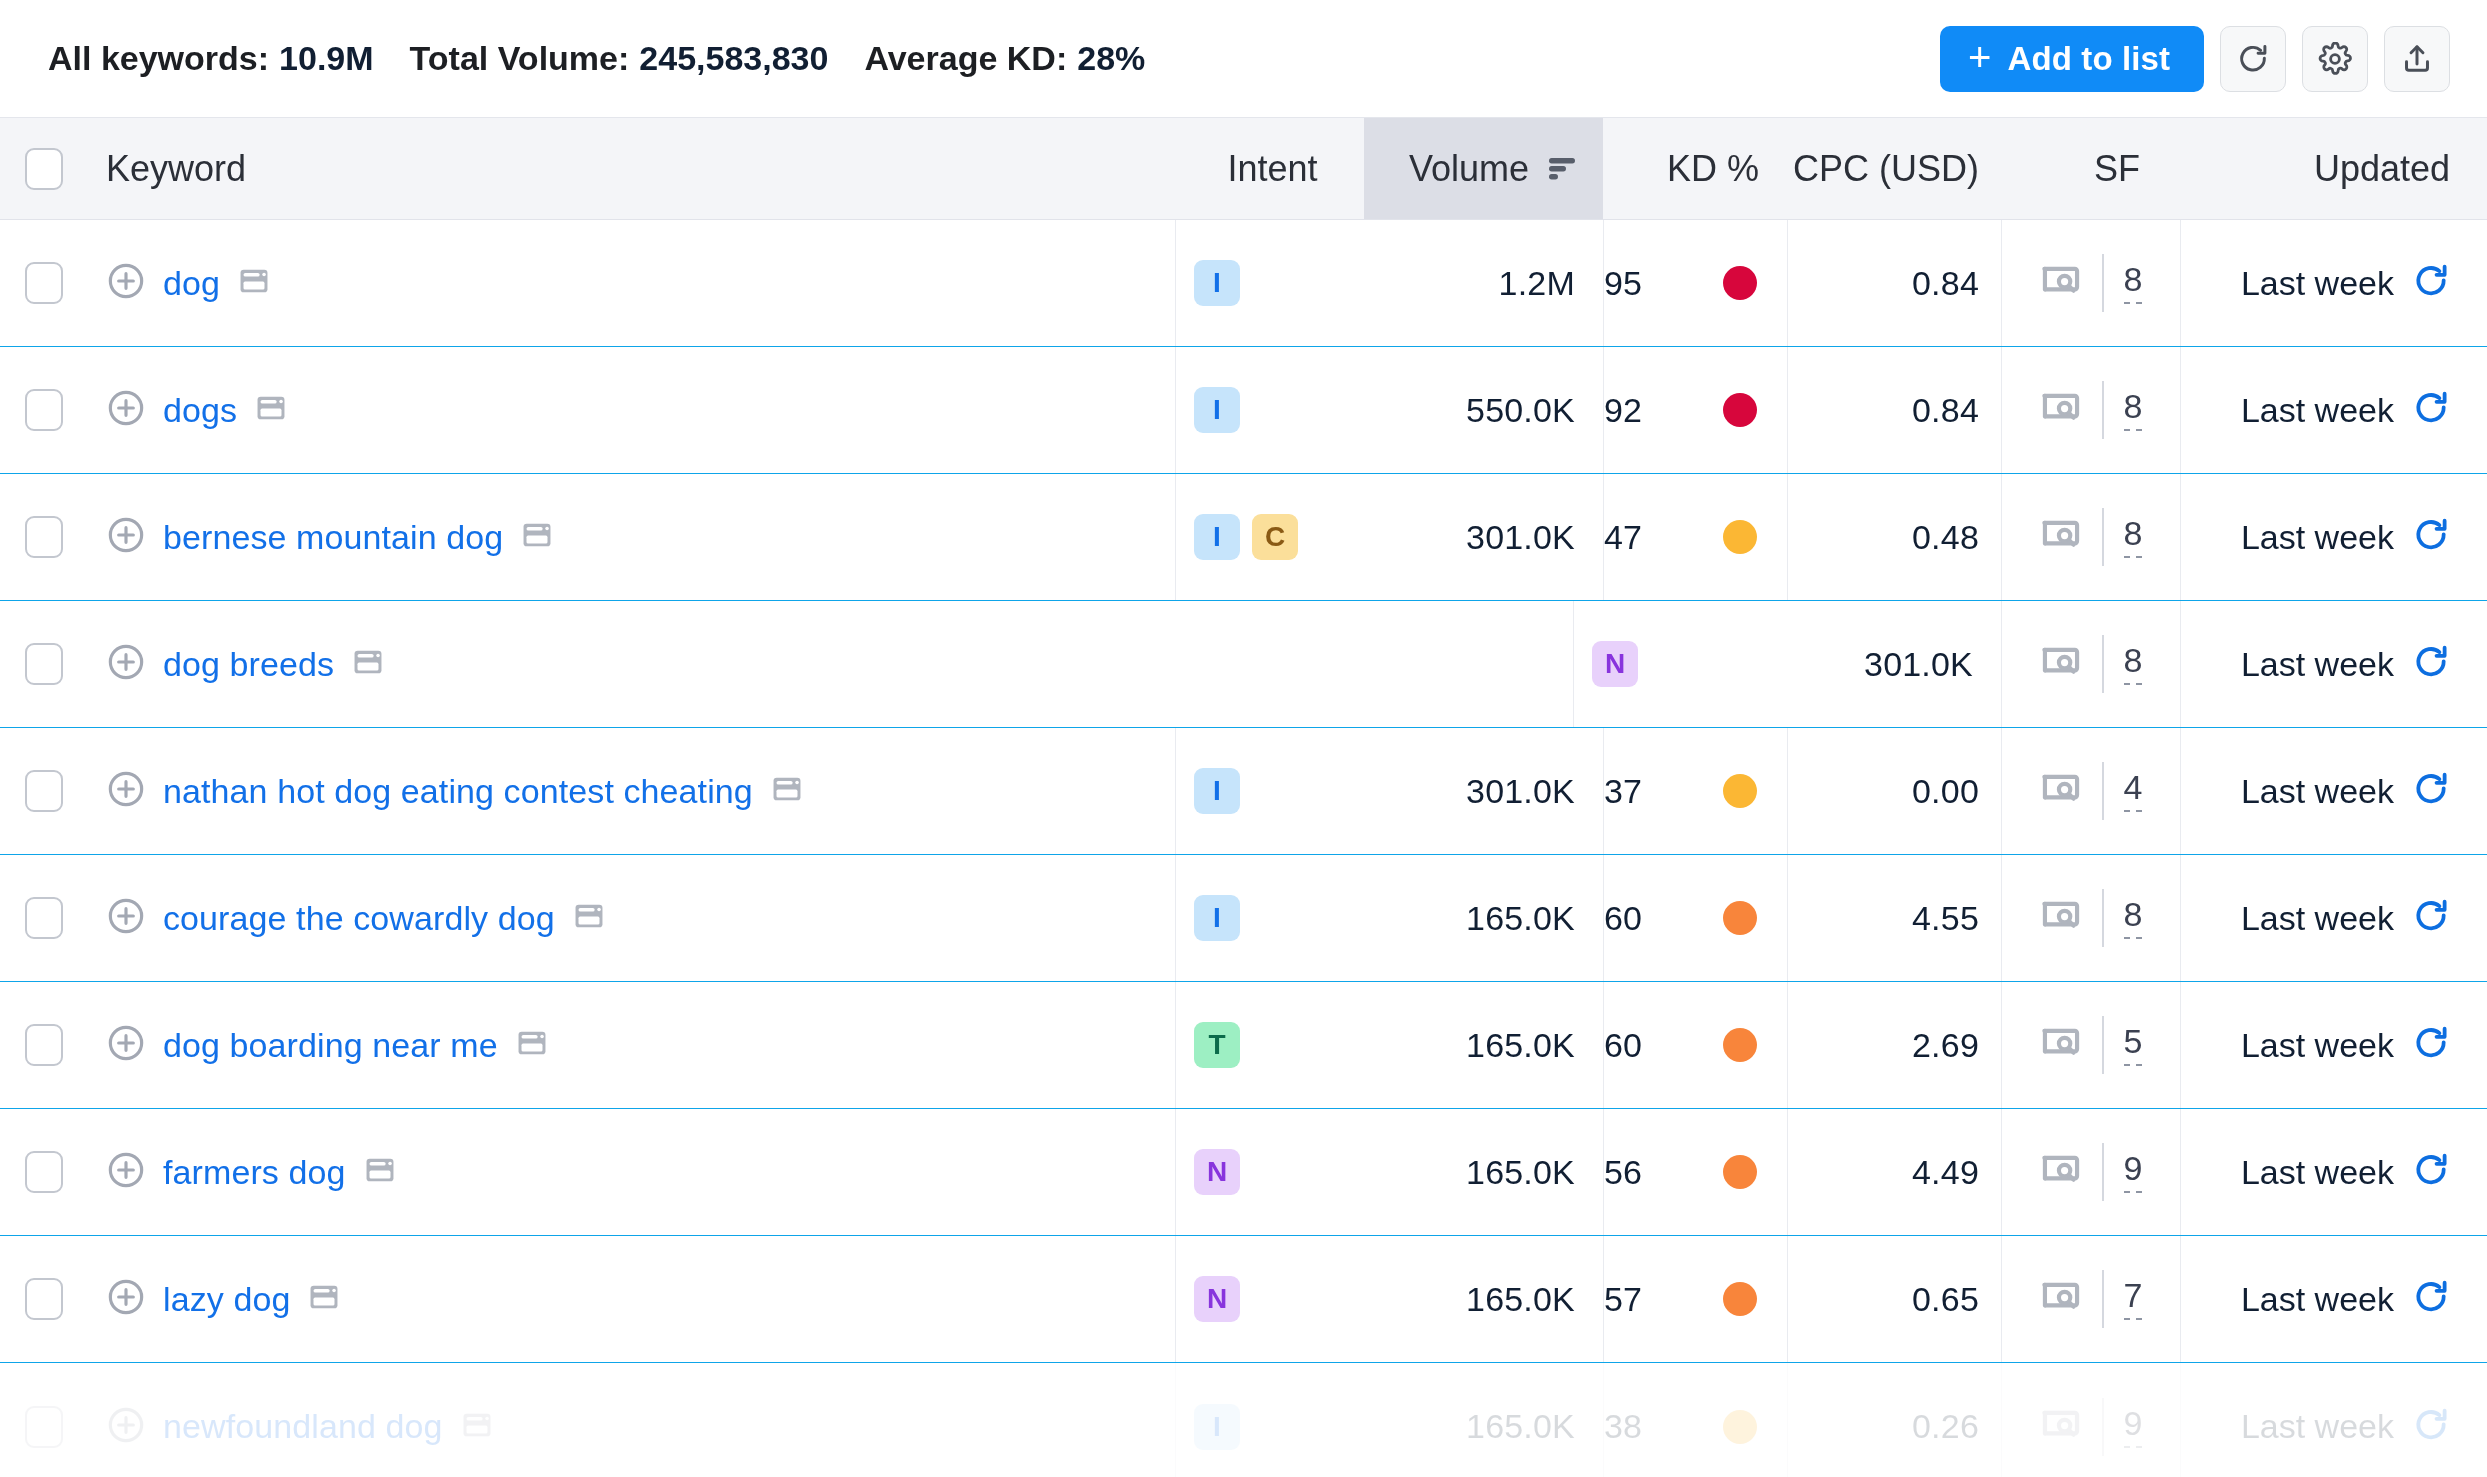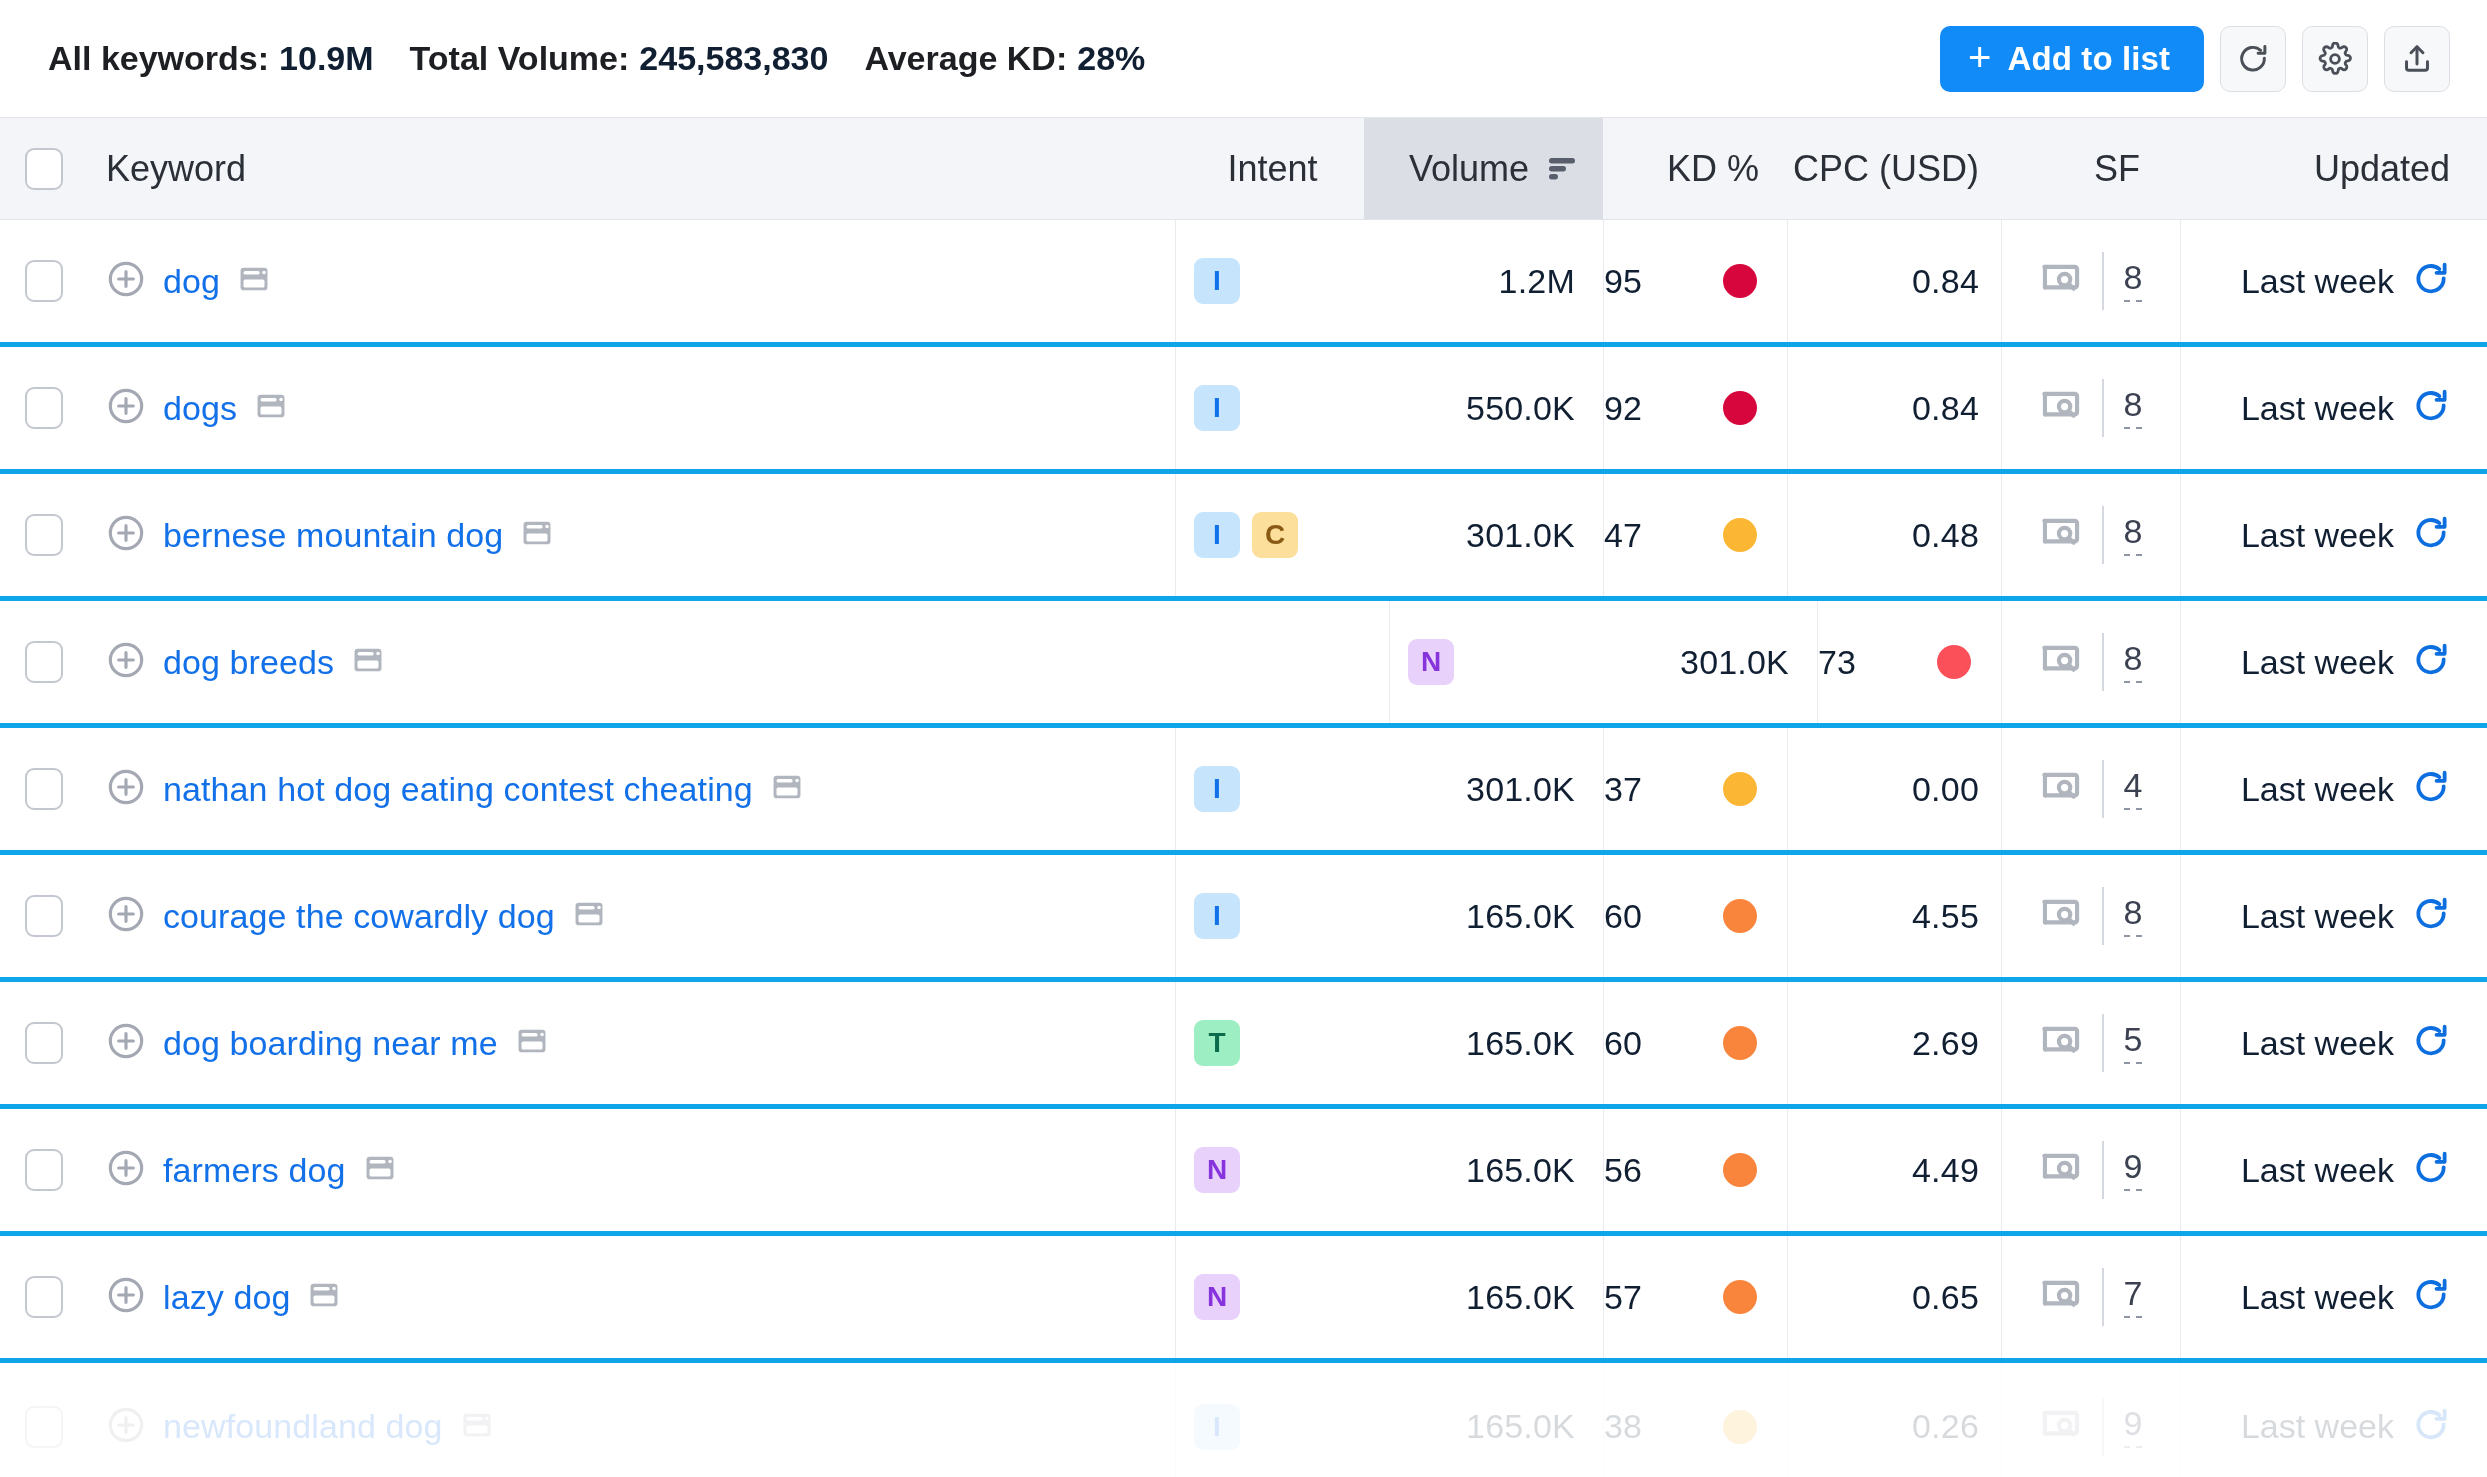--- a/index.html
+++ b/index.html
@@ -80,21 +80,21 @@
     border-bottom: 1px solid #e1e3ea;
     font-size: 36px;
     color: #2b2f38;
   }
   .thead .col { display: flex; align-items: center; }
 
   .row {
     display: flex;
     align-items: stretch;
     height: 127px;
-    border-bottom: 5px solid #0ea5e9;
+    border-bottom: 1px solid #0ea5e9;
     background: #ffffff;
     position: relative;
   }
   .row .col { display: flex; align-items: center; }
 
   
   .c-check   { width: 88px;  justify-content: center; flex: none; }
   .c-keyword { flex: 1 1 auto; min-width: 0; padding-left: 18px; }
   .c-intent  { width: 189px; flex: none; justify-content: flex-start;
                padding-left: 18px; border-left: 1px solid #e9ebf0; }
@@ -491,24 +491,20 @@
     <div class="col c-intent">
       <span class="intent-group">
             <span class="badge badge-N">N</span>
           </span>
     </div>
 
     <div class="col c-volume">
       <span class="num">301.0K</span>
     </div>
 
-    <div class="col c-kd">
-      <span class="num">73</span>
-      <span class="kd-dot" style="background:#fb4f5a"></span>
-    </div>
 
 
     <div class="col c-sf">
       <span class="sf-inner">
         <span class="sf-preview"><svg width="42" height="36" viewBox="0 0 30 26" fill="none">
   <path d="M3 4.2h22a1.6 1.6 0 0 1 1.6 1.6v11.6a1.6 1.6 0 0 1-1.6 1.6H3.8" stroke="#b0b5be" stroke-width="3" stroke-linecap="round" stroke-linejoin="round"></path>
   <path d="M3.4 4.2v15" stroke="#b0b5be" stroke-width="3" stroke-linecap="round"></path>
   <circle cx="17.6" cy="13.4" r="4.1" fill="none" stroke="#b0b5be" stroke-width="3"></circle>
   <path d="M20.8 16.6l3.2 3.4" stroke="#b0b5be" stroke-width="3" stroke-linecap="round"></path>
               </svg></span>

